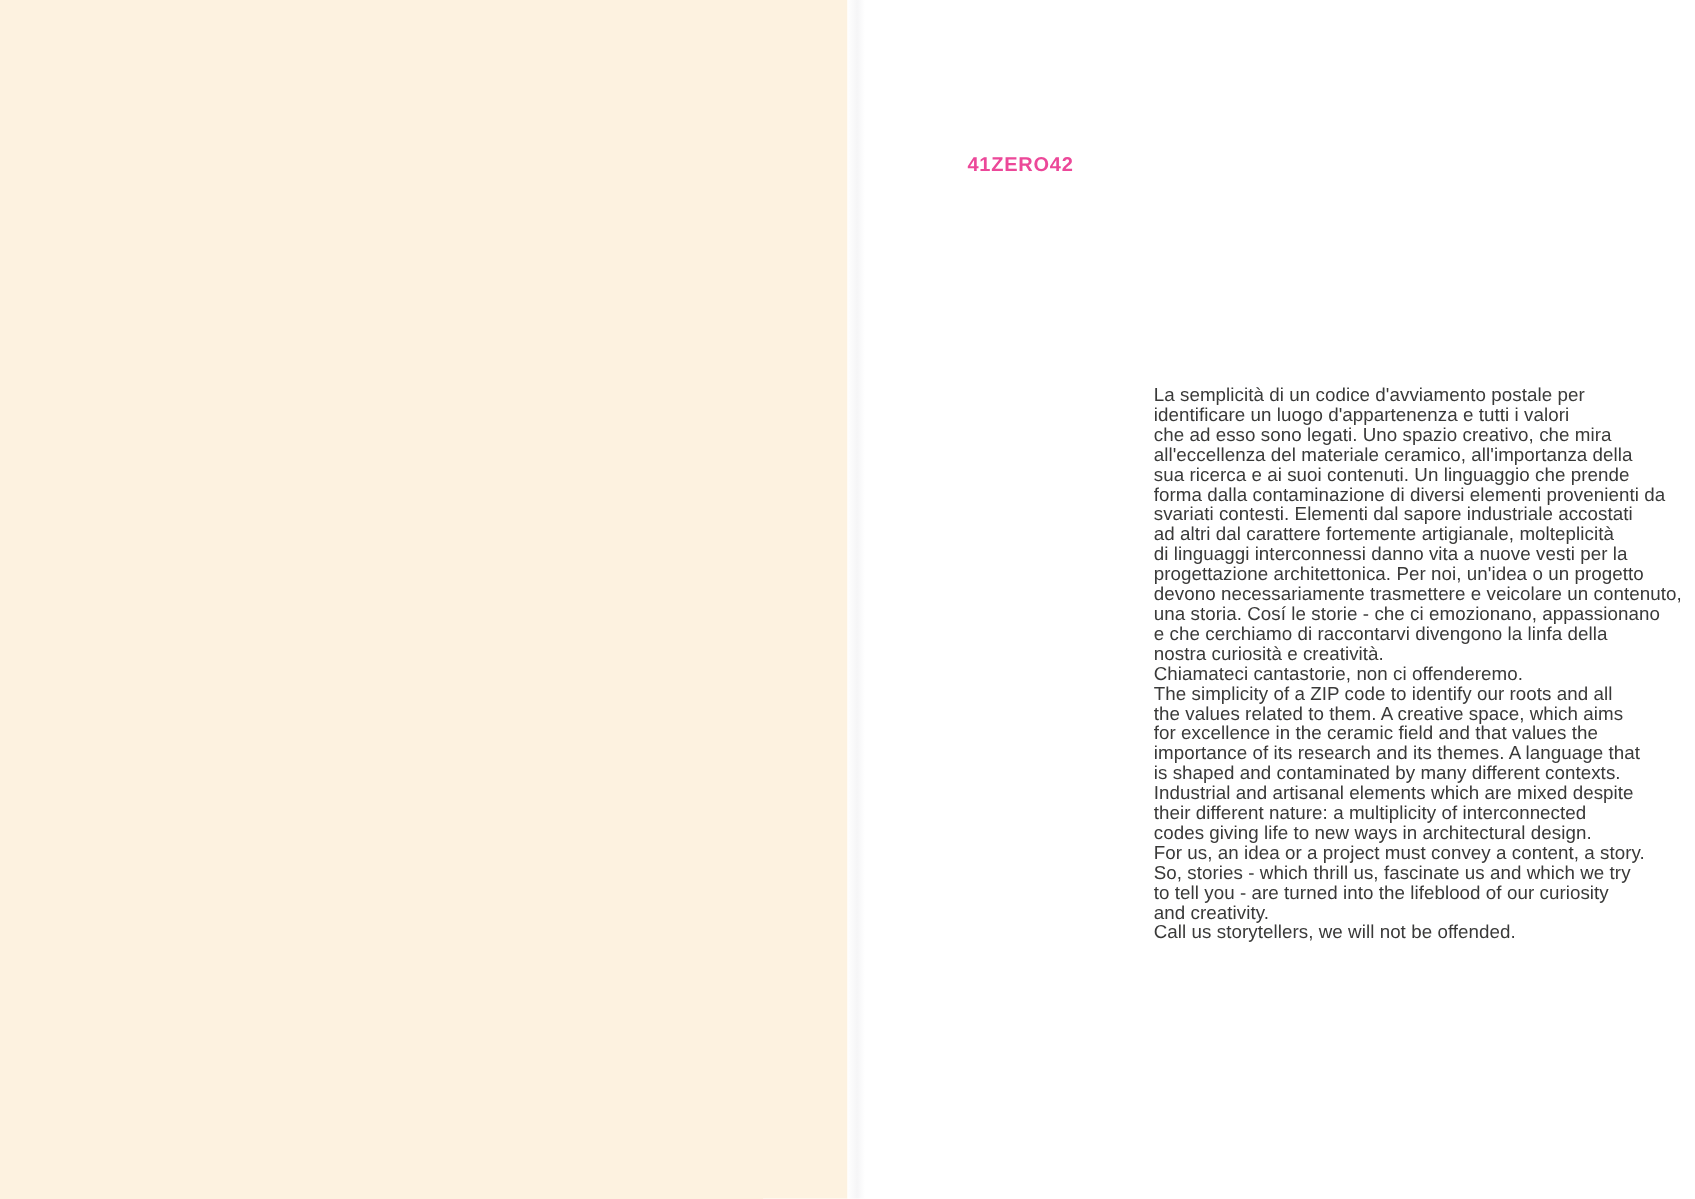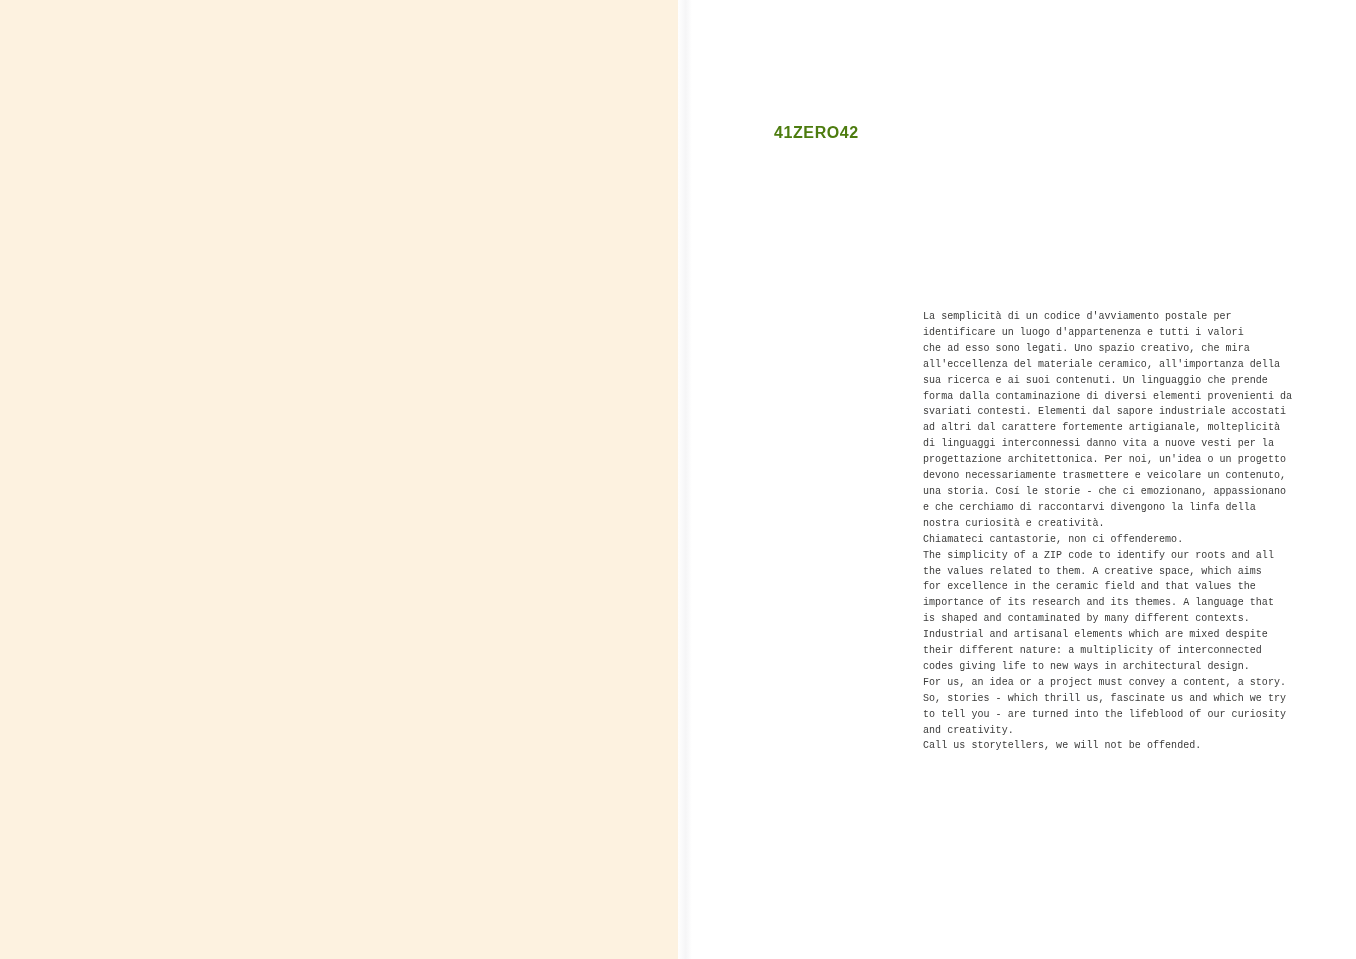--- a/index.html
+++ b/index.html
@@ -43,32 +43,32 @@
   }
   .logo {
     position: absolute;
     left: 96px;
     top: 124px;
     font-family: "Liberation Sans", "DejaVu Sans", sans-serif;
     font-weight: bold;
     font-size: 16px;
     line-height: 18px;
     letter-spacing: 0.6px;
-    color: #4d7c0f;
+    color: #ec4899;
     white-space: nowrap;
   }
   .intro {
     position: absolute;
     left: 245px;
     top: 309px;
     width: 420px;
   }
   .para {
-    font-family: Liberation Mono, monospace;
-    font-size: 10px;
+    font-family: Liberation Sans, sans-serif;
+    font-size: 15px;
     line-height: 15.9px;
     letter-spacing: 0.05px;
     color: #3A3A39;
     white-space: pre;
   }
   .para-en {
   }
 </style>
 </head>
 <body>

